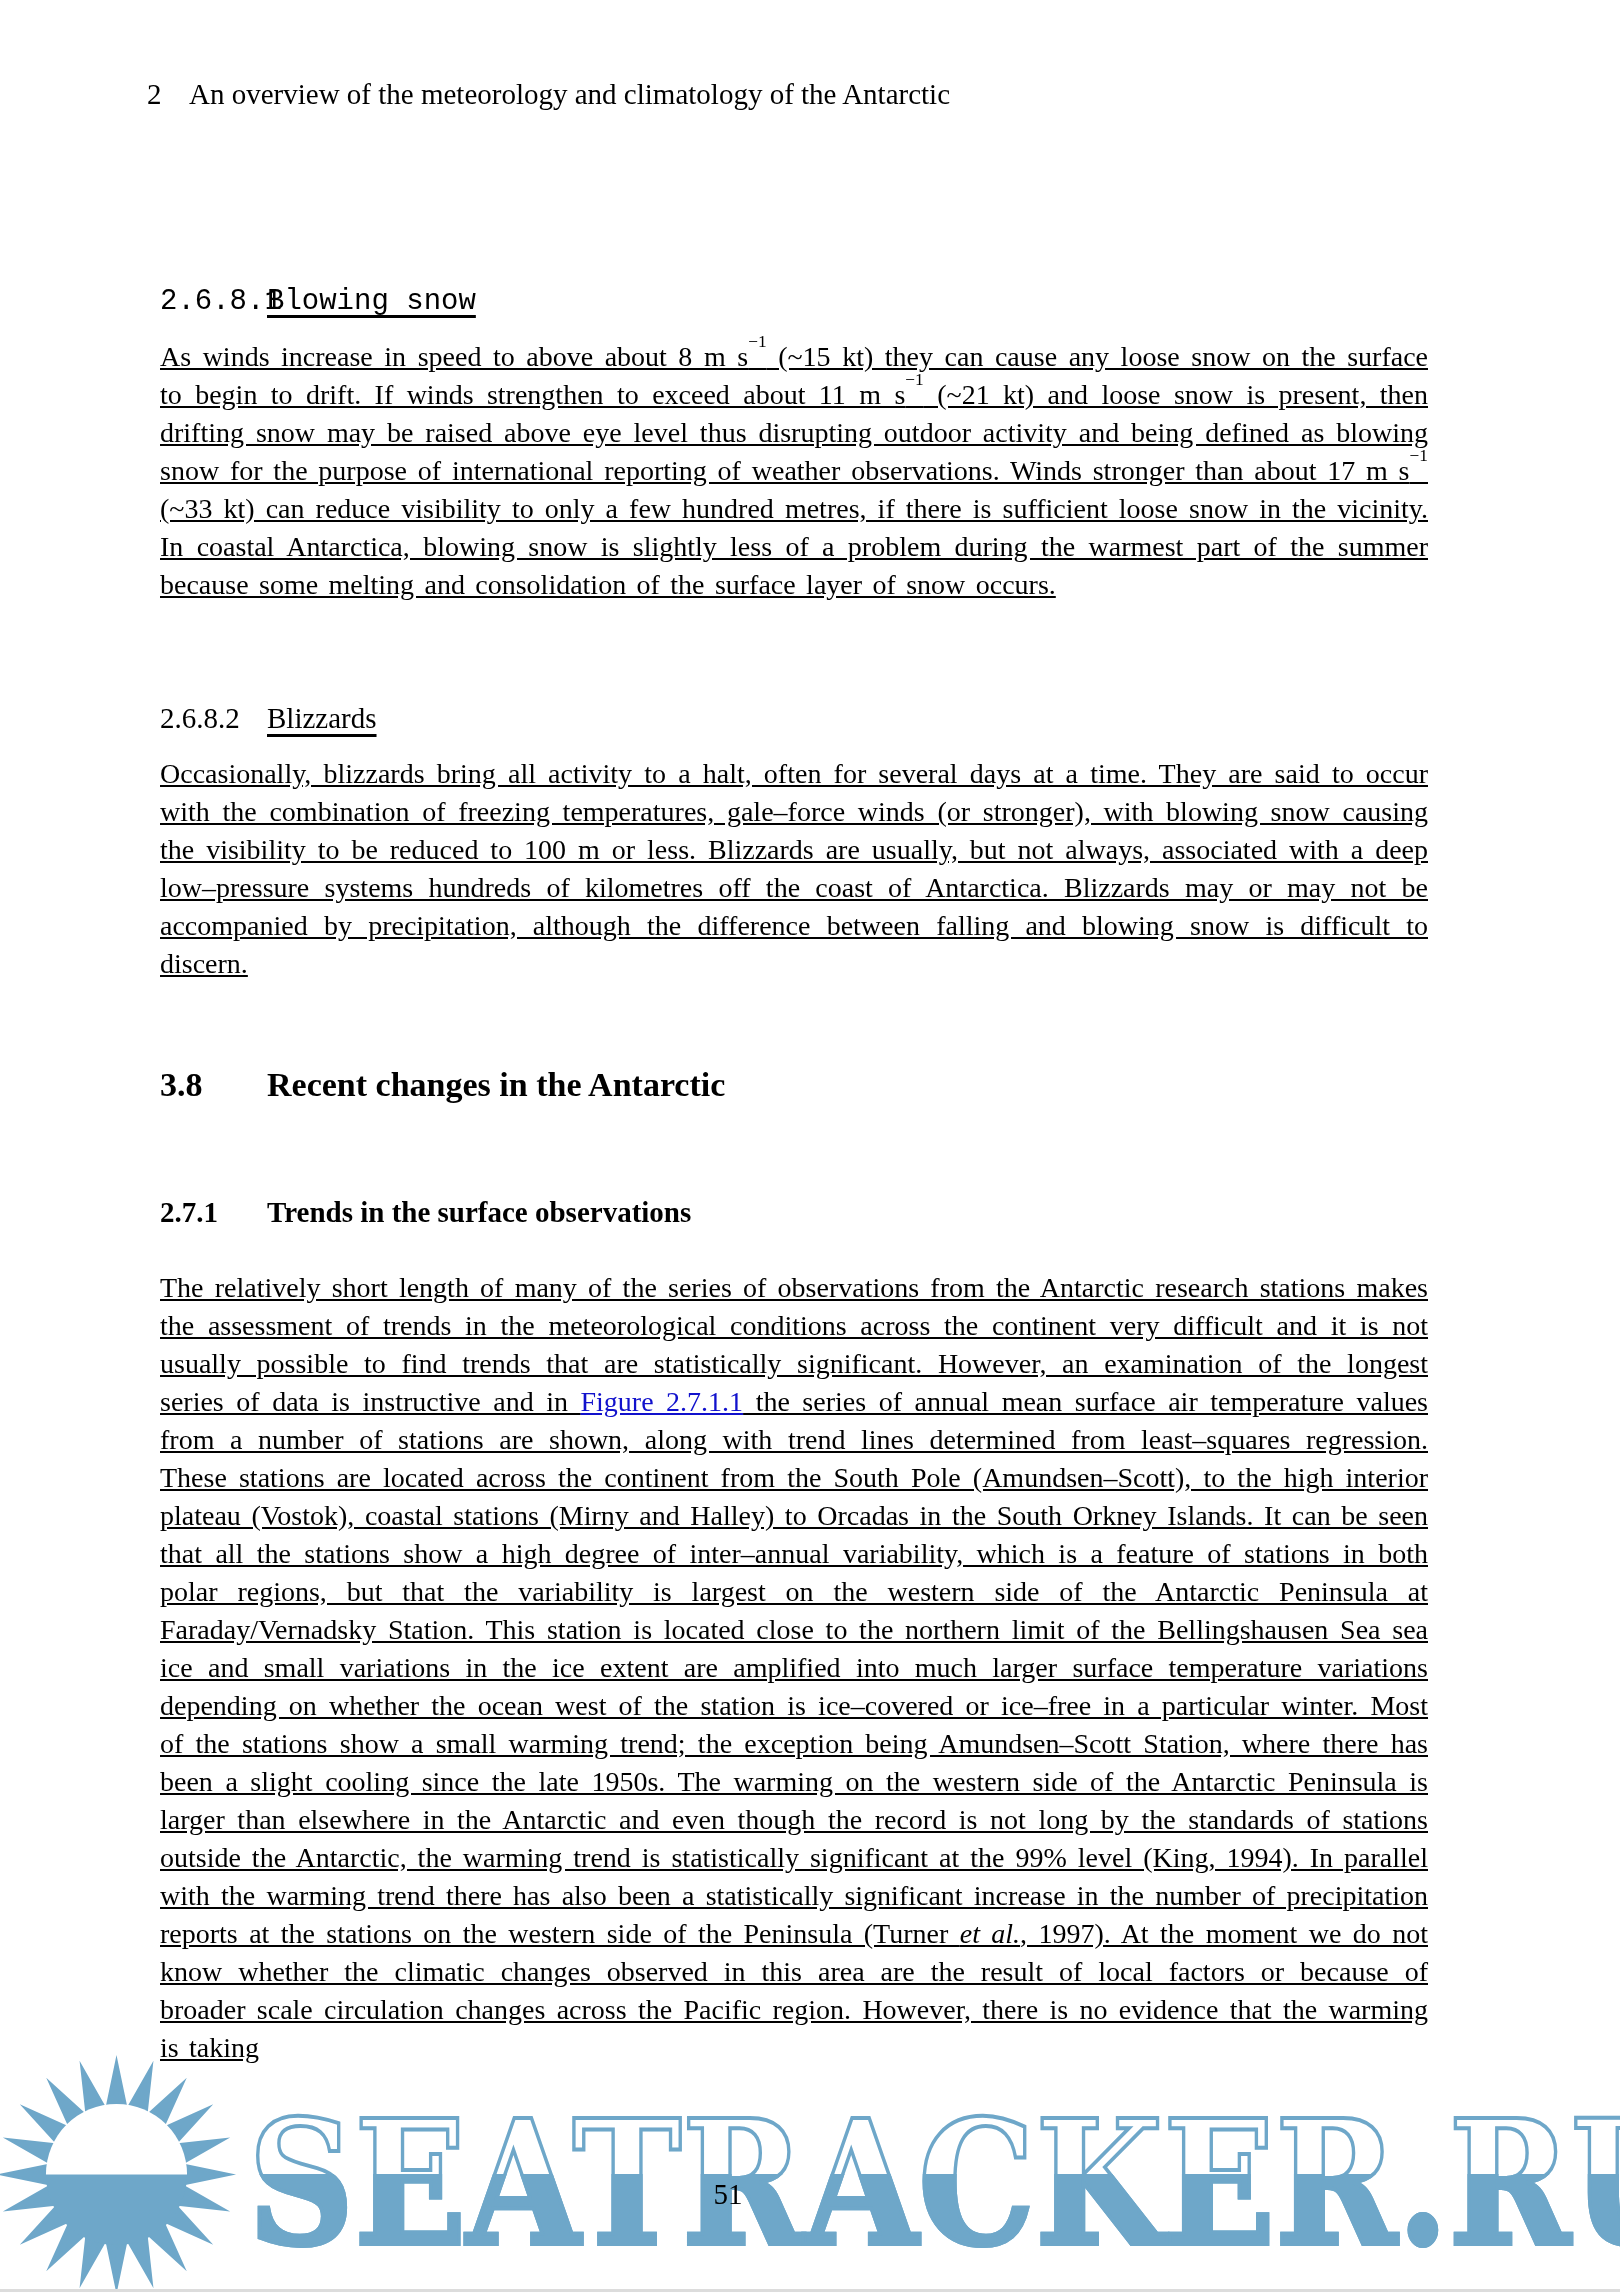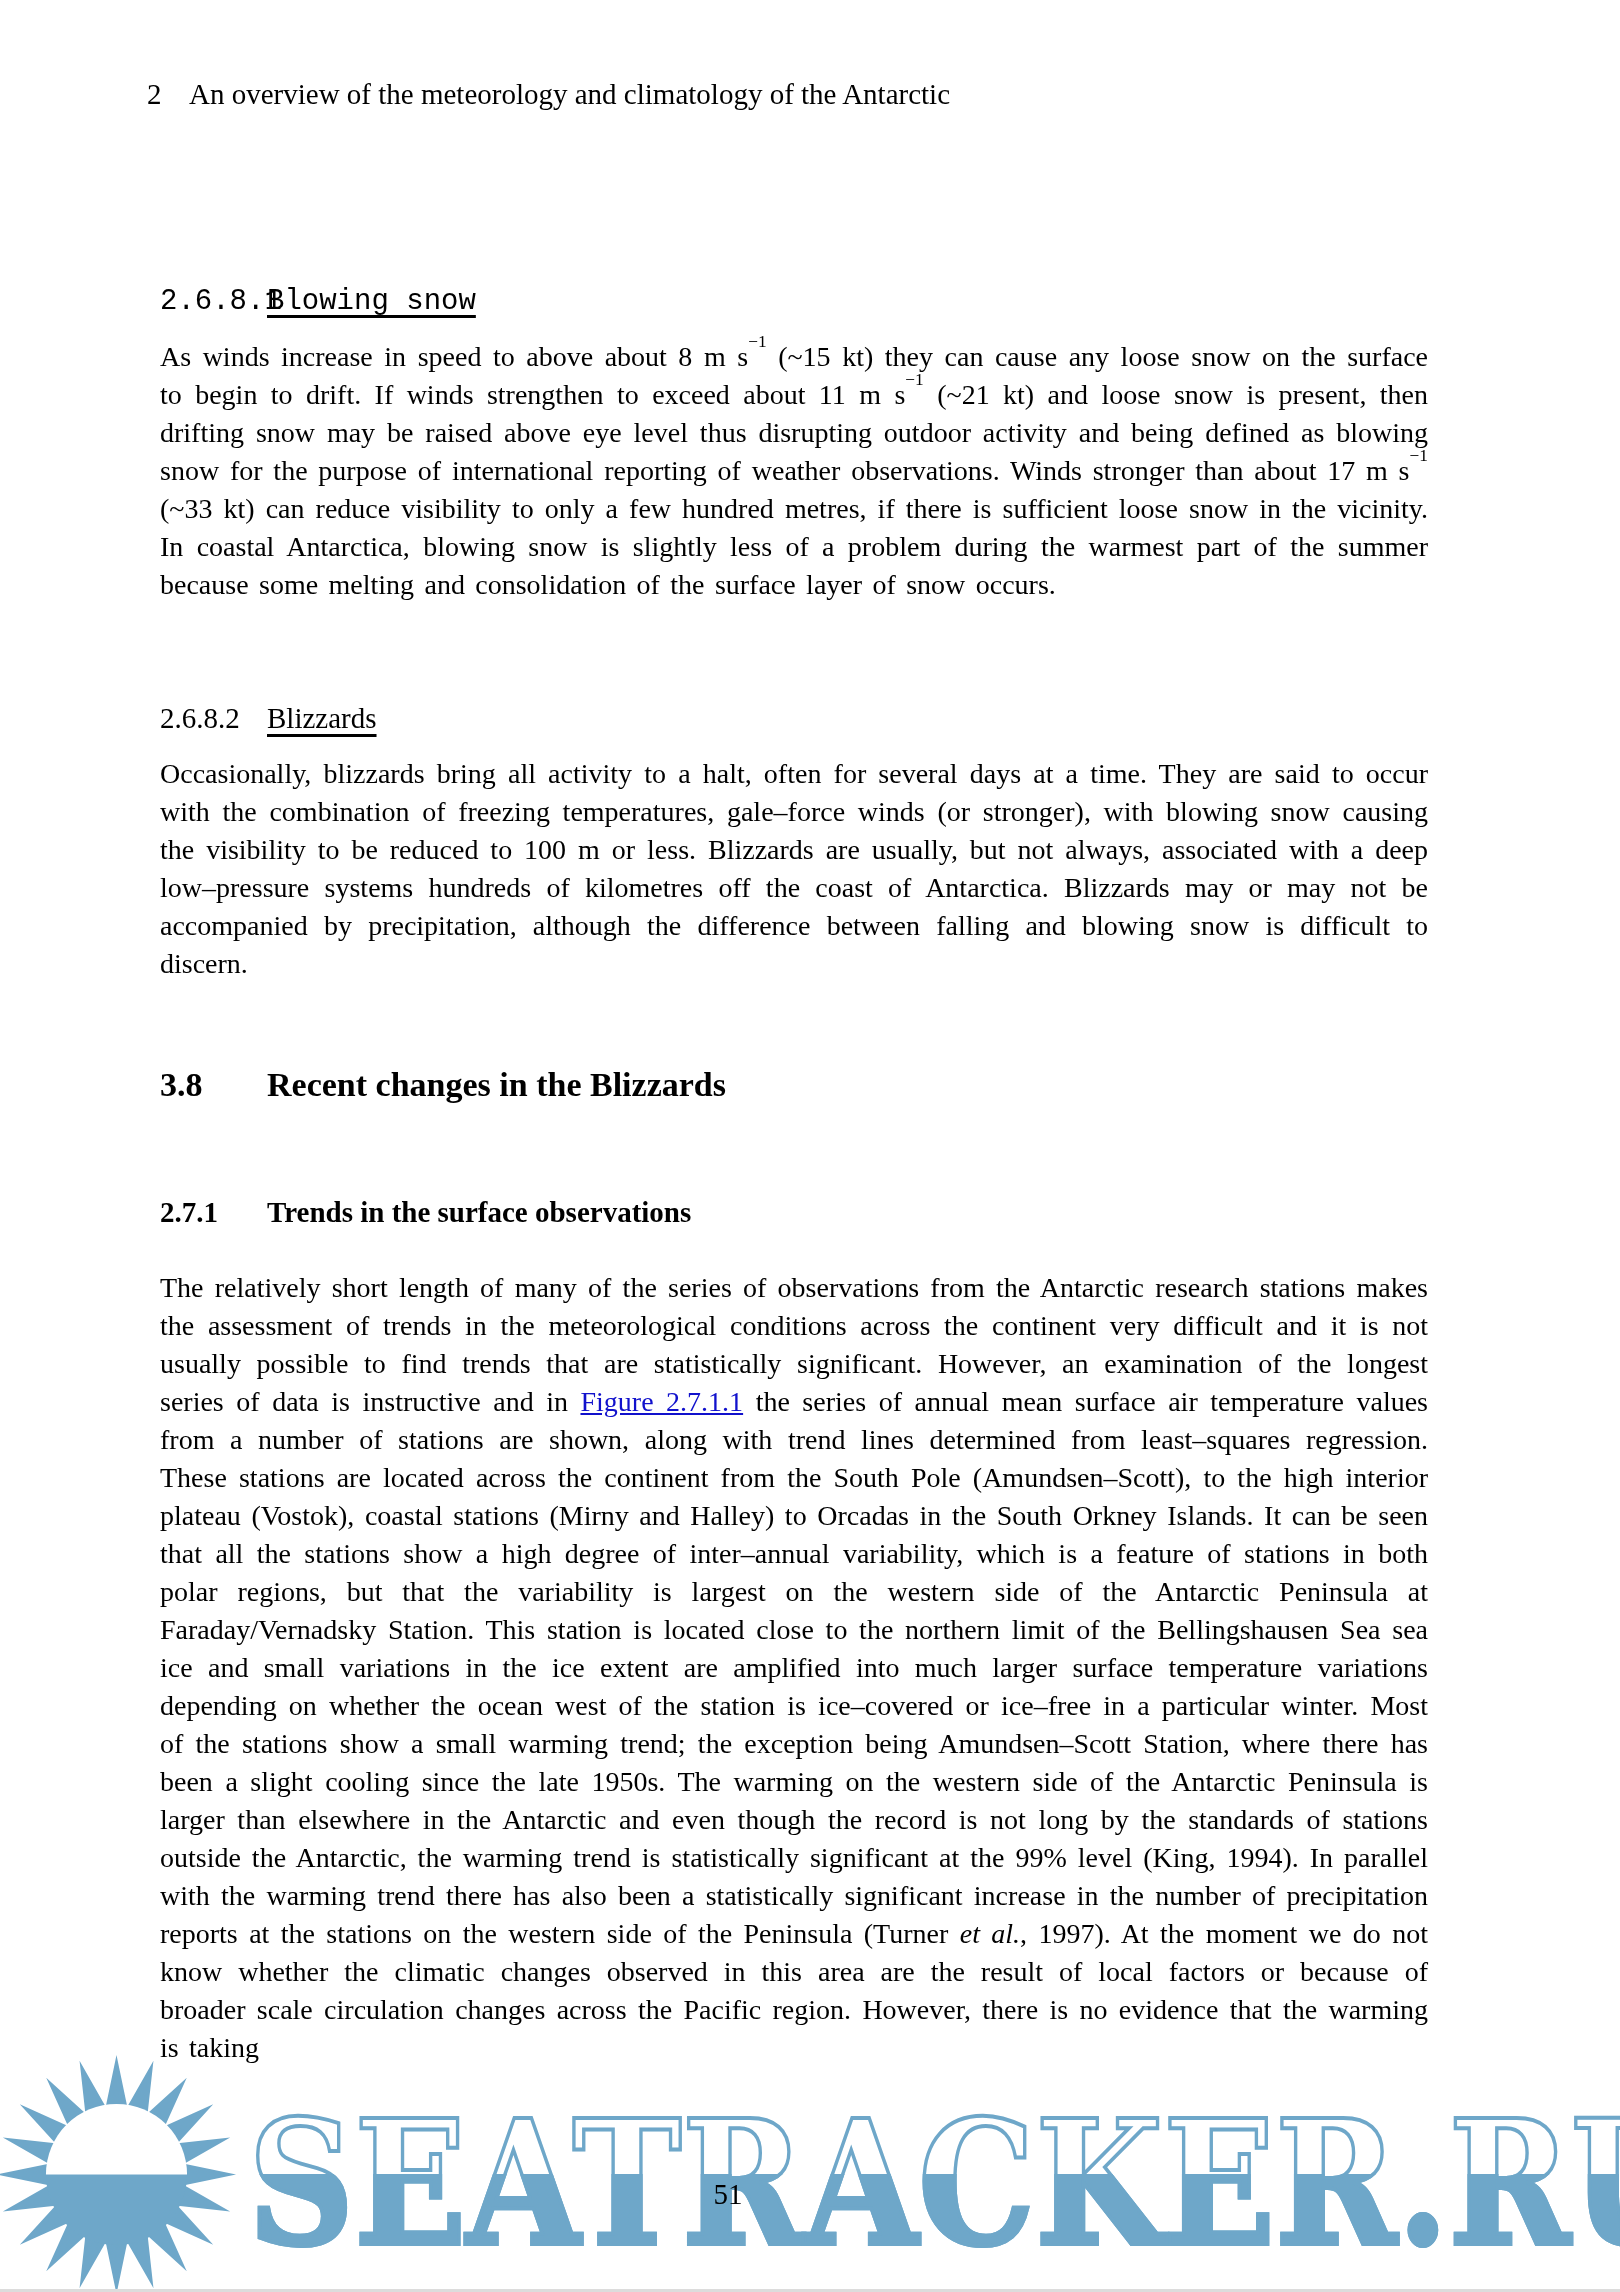--- a/index.html
+++ b/index.html
@@ -30,21 +30,21 @@
   .w90  { width:88px; }
   .w109 { width:107px; }
   .h-268  { top:190px;  font-size:29px; font-weight:bold; }
   .h-2681 { top:285px;  font-size:29px;font-family:Liberation Mono, monospace; }
   .h-2682 { top:702px;  font-size:29px; }
   .h-27   { top:1066px; font-size:34px; font-weight:bold; }
   .h-271  { top:1196px; font-size:29px; font-weight:bold; }
   .underlined { text-decoration:underline; text-decoration-thickness:2.9px; text-underline-offset:5.9px; }
   .body-par {
     position:absolute; left:160px; width:1268px; margin:0;
-    font-size:28px; line-height:38px; text-align:justify; word-spacing:3.4px;
+    font-size:28px; line-height:38px; text-align:justify; word-spacing:3.4px;text-decoration:underline;
   }
   .p-blowing  { top:338px; }
   .p-blizzard { top:755px; }
   .p-trends   { top:1269px; }
   .body-par sup { font-size:0.62em; line-height:0; position:relative; top:-0.5em; }
   .fig-link { color:var(--link-color); text-decoration:underline; cursor:pointer; }
   .page-number { position:absolute; left:0; top:2178px; width:1456px; text-align:center; font-size:29px; }
   .bottom-edge { position:absolute; left:0; top:2289px; width:1620px; height:3.9px; background:#dcdcdc; }
 </style>
 </head>
@@ -75,21 +75,21 @@
 
     <p class="body-par p-blowing">As winds increase in speed to above about 8 m s<sup>−1</sup> (~15 kt) they can cause any loose snow on the surface to begin to drift. If winds strengthen to exceed about 11 m s<sup>−1</sup> (~21 kt) and loose snow is present, then drifting snow may be raised above eye level thus disrupting outdoor activity and being defined as blowing snow for the purpose of international reporting of weather observations. Winds stronger than about 17 m s<sup>−1</sup> (~33 kt) can reduce visibility to only a few hundred metres, if there is sufficient loose snow in the vicinity. In coastal Antarctica, blowing snow is slightly less of a problem during the warmest part of the summer because some melting and consolidation of the surface layer of snow occurs.</p>
 
     <div class="heading h-2682">
       <span class="sec-num w109">2.6.8.2</span><span class="underlined">Blizzards</span>
     </div>
 
     <p class="body-par p-blizzard">Occasionally, blizzards bring all activity to a halt, often for several days at a time. They are said to occur with the combination of freezing temperatures, gale–force winds (or stronger), with blowing snow causing the visibility to be reduced to 100 m or less. Blizzards are usually, but not always, associated with a deep low–pressure systems hundreds of kilometres off the coast of Antarctica. Blizzards may or may not be accompanied by precipitation, although the difference between falling and blowing snow is difficult to discern.</p>
 
     <div class="heading h-27">
-      <span class="sec-num w109">3.8</span><span>Recent changes in the Blizzards</span>
+      <span class="sec-num w109">3.8</span><span>Recent changes in the Antarctic</span>
     </div>
 
     <div class="heading h-271">
       <span class="sec-num w109">2.7.1</span><span>Trends in the surface observations</span>
     </div>
 
     <p class="body-par p-trends">The relatively short length of many of the series of observations from the Antarctic research stations makes the assessment of trends in the meteorological conditions across the continent very difficult and it is not usually possible to find trends that are statistically significant. However, an examination of the longest series of data is instructive and in <a class="fig-link" href="#">Figure 2.7.1.1</a> the series of annual mean surface air temperature values from a number of stations are shown, along with trend lines determined from least–squares regression. These stations are located across the continent from the South Pole (Amundsen–Scott), to the high interior plateau (Vostok), coastal stations (Mirny and Halley) to Orcadas in the South Orkney Islands. It can be seen that all the stations show a high degree of inter–annual variability, which is a feature of stations in both polar regions, but that the variability is largest on the western side of the Antarctic Peninsula at Faraday/Vernadsky Station. This station is located close to the northern limit of the Bellingshausen Sea sea ice and small variations in the ice extent are amplified into much larger surface temperature variations depending on whether the ocean west of the station is ice–covered or ice–free in a particular winter. Most of the stations show a small warming trend; the exception being Amundsen–Scott Station, where there has been a slight cooling since the late 1950s. The warming on the western side of the Antarctic Peninsula is larger than elsewhere in the Antarctic and even though the record is not long by the standards of stations outside the Antarctic, the warming trend is statistically significant at the 99% level (King, 1994). In parallel with the warming trend there has also been a statistically significant increase in the number of precipitation reports at the stations on the western side of the Peninsula (Turner <i>et al.</i>, 1997). At the moment we do not know whether the climatic changes observed in this area are the result of local factors or because of broader scale circulation changes across the Pacific region. However, there is no evidence that the warming is taking</p>
 
     <div class="page-number">51</div>
 

